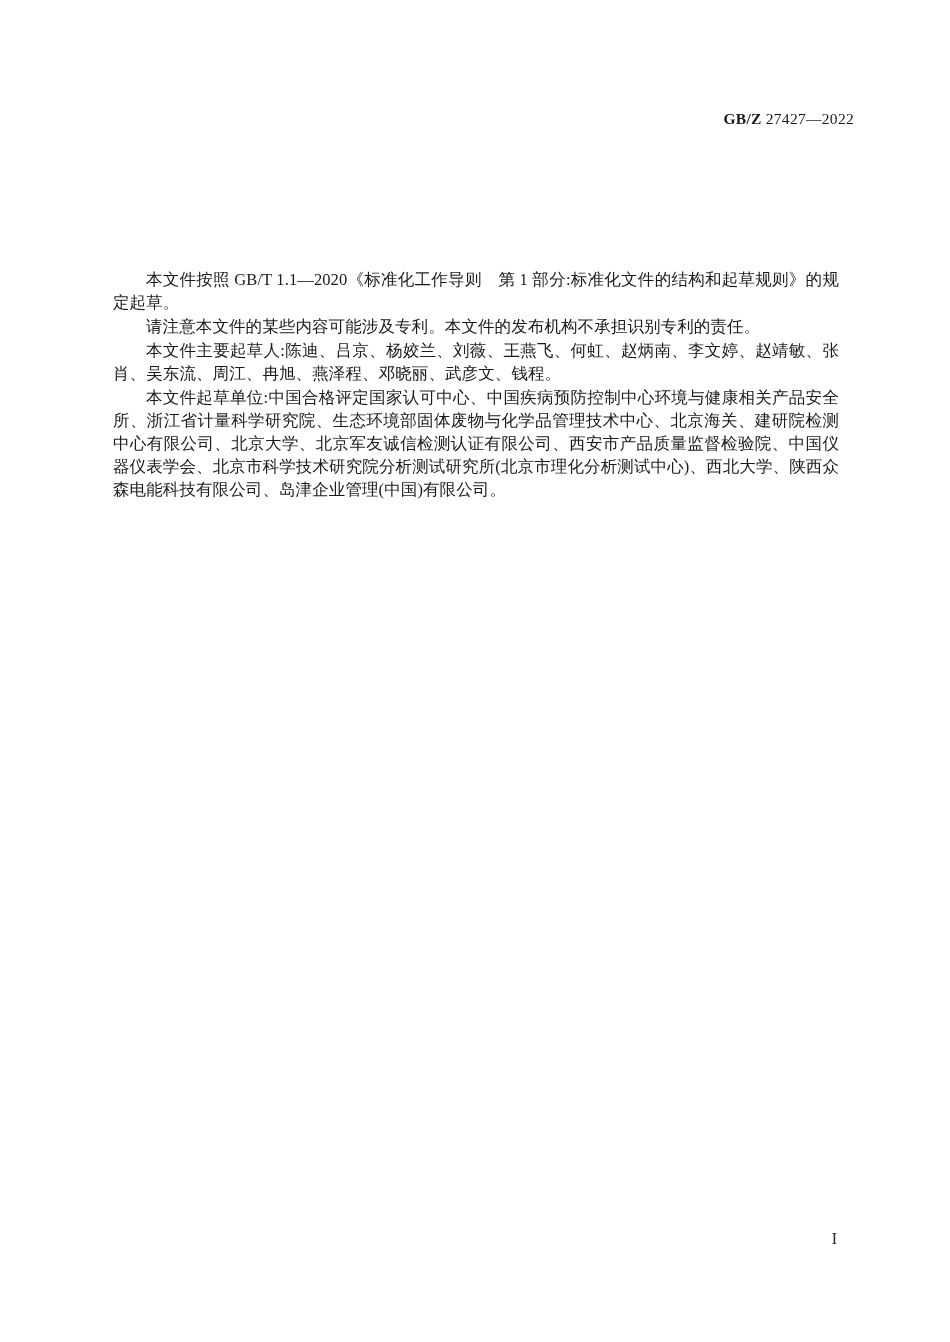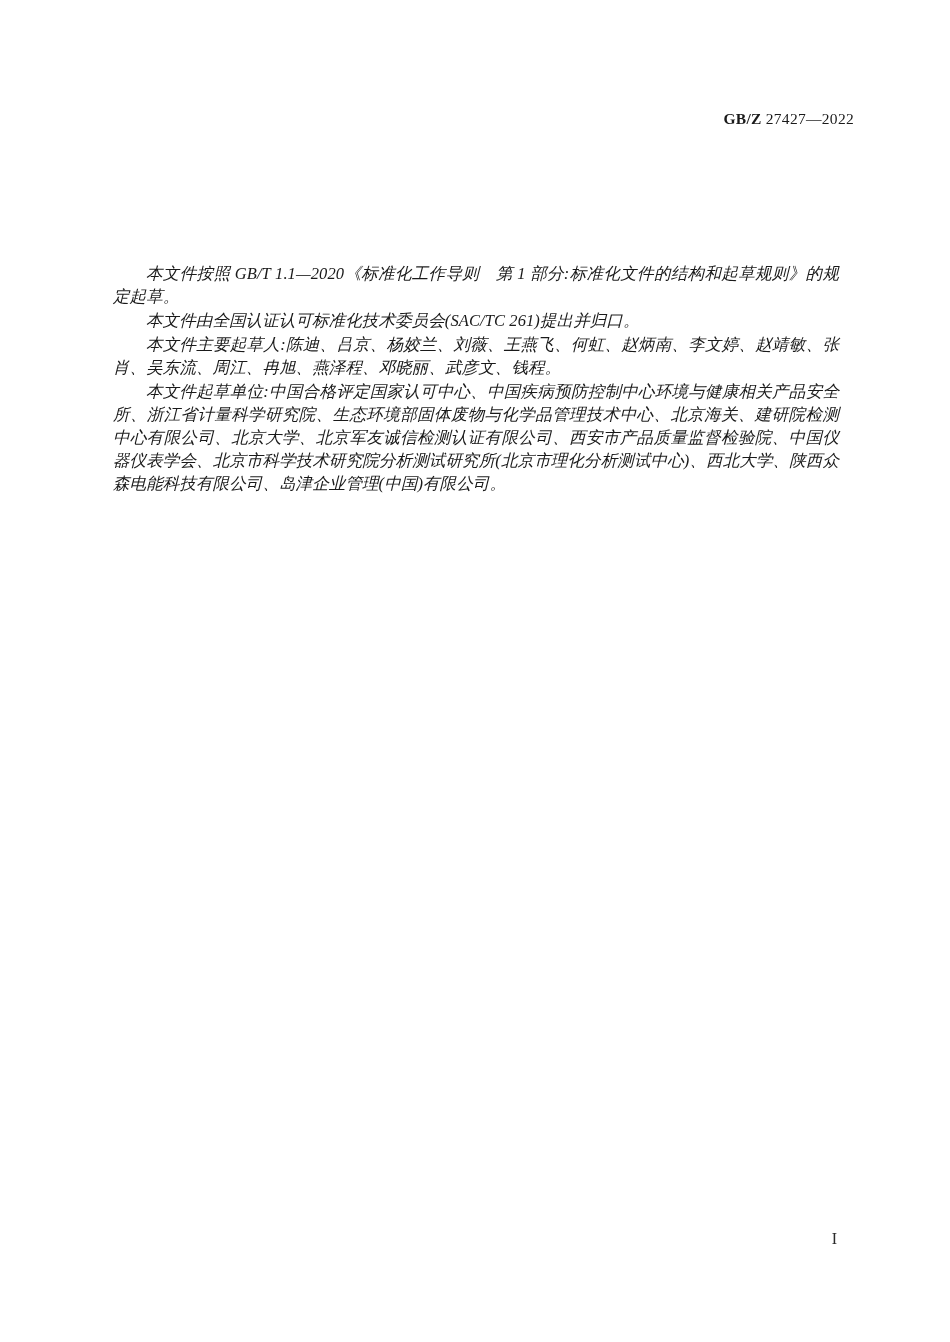--- a/index.html
+++ b/index.html
@@ -53,24 +53,23 @@
     font-weight: bold;
     font-size: 27px;
     letter-spacing: 26px;
     text-indent: 26px;
     color: #000;
   }
 
   
   .content {
     position: absolute;
-    top: 262px;
+    top: 268px;
     left: 113px;
     width: 726px;
-    font-style: italic;
   }
   .para {
     font-size: 16.5px;
     line-height: 23.2px;
     text-align: justify;
     text-justify: inter-ideograph;
     text-indent: 2em;
     margin: 0 0 0.5px 0;
     letter-spacing: 0.1px;
     word-break: break-all;
@@ -93,21 +92,21 @@
 
 <div class="page">
 
   <div class="header">
     <span class="std-code">GB/Z</span><span class="std-num">27427—2022</span>
   </div>
 
 
   <div class="content">
     <p class="para">本文件按照 GB/T 1.1—2020《标准化工作导则　第 1 部分:标准化文件的结构和起草规则》的规定起草。</p>
-    <p class="para">本文件由全国认证认可标准化技术委员会(SAC/TC 261)提出并归口。</p>
+    <p class="para">请注意本文件的某些内容可能涉及专利。本文件的发布机构不承担识别专利的责任。</p>
     <p class="para">本文件主要起草人:陈迪、吕京、杨姣兰、刘薇、王燕飞、何虹、赵炳南、李文婷、赵靖敏、张肖、吴东流、周江、冉旭、燕泽程、邓晓丽、武彦文、钱程。</p>
     <p class="para">本文件起草单位:中国合格评定国家认可中心、中国疾病预防控制中心环境与健康相关产品安全所、浙江省计量科学研究院、生态环境部固体废物与化学品管理技术中心、北京海关、建研院检测中心有限公司、北京大学、北京军友诚信检测认证有限公司、西安市产品质量监督检验院、中国仪器仪表学会、北京市科学技术研究院分析测试研究所(北京市理化分析测试中心)、西北大学、陕西众森电能科技有限公司、岛津企业管理(中国)有限公司。</p>
   </div>
 
   <div class="folio">
     <span>I</span>
   </div>
 
 </div>
 

